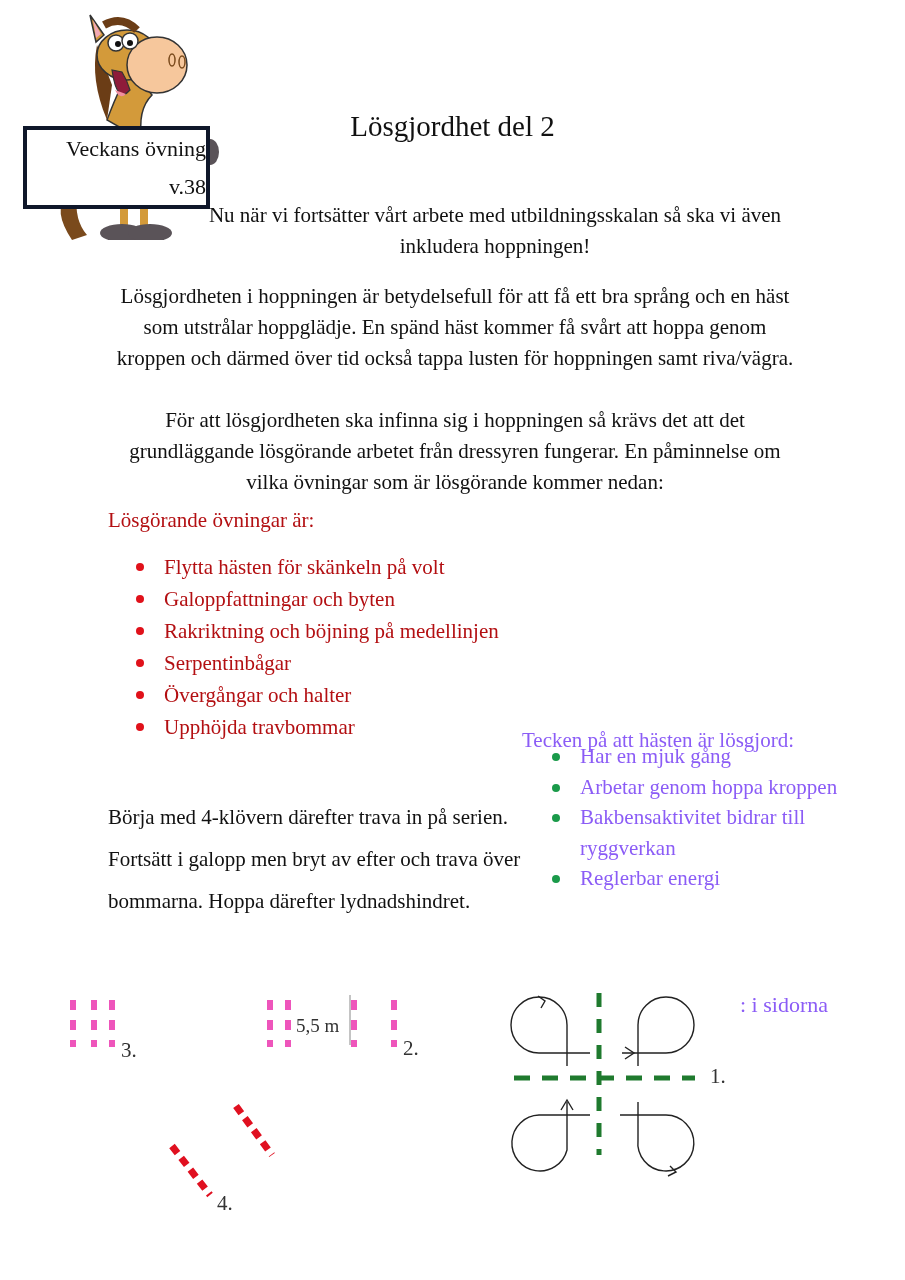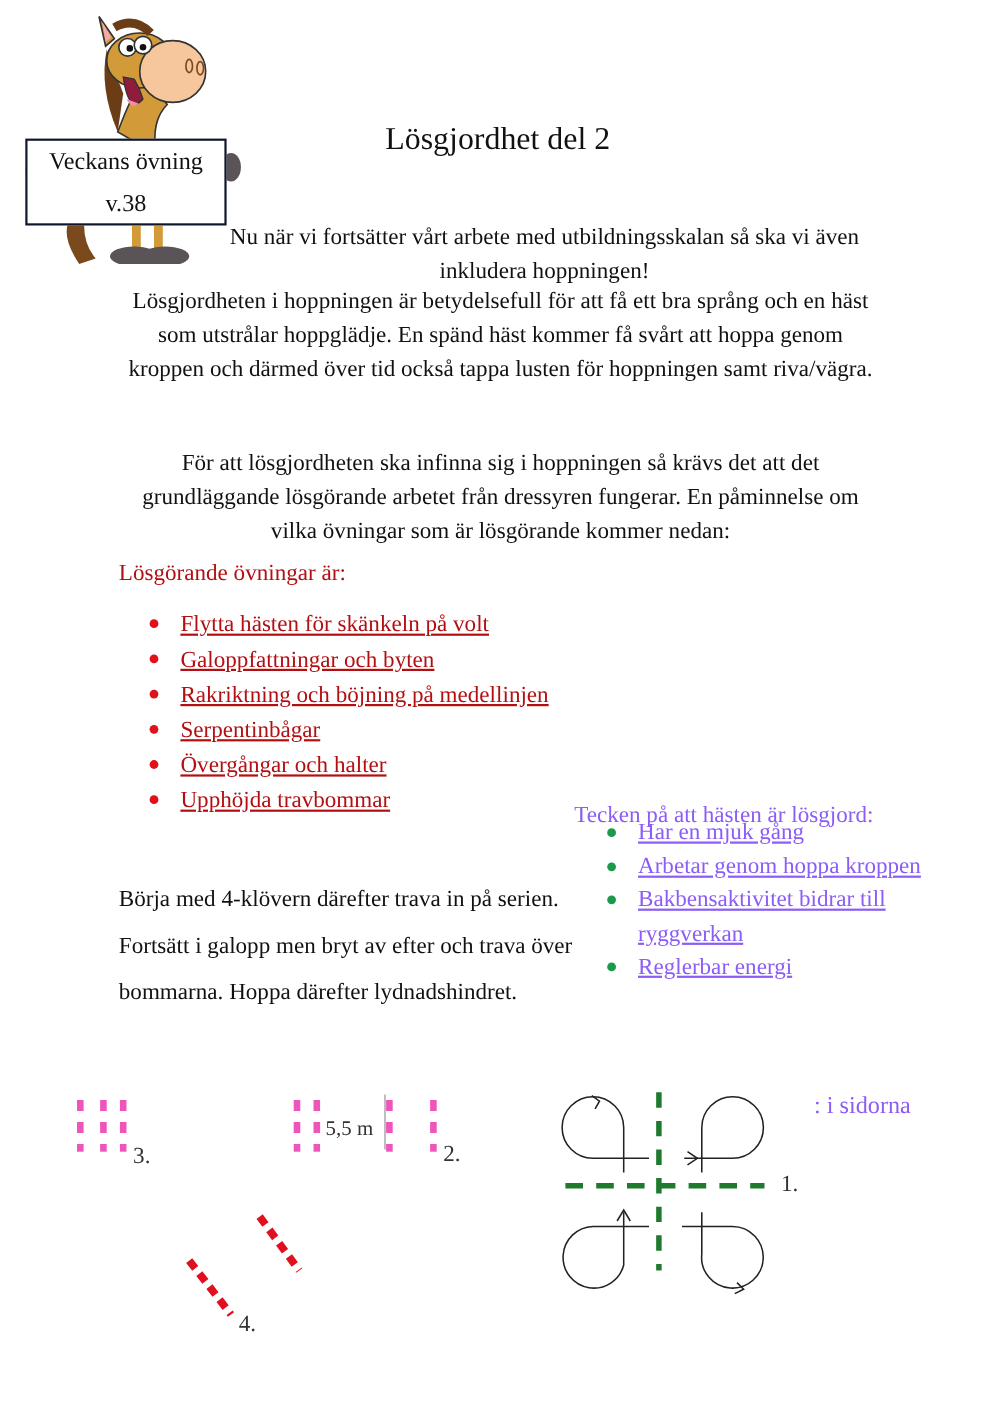--- a/index.html
+++ b/index.html
@@ -1,31 +1,31 @@
 <!DOCTYPE html>
 <html><head>
 <meta charset="utf-8">
 <style>
   html, body { margin:0; padding:0; background:#ffffff; }
   body { width:905px; height:1280px; position:relative; overflow:hidden;
          font-family:"Liberation Serif","DejaVu Serif",serif; color:#111; }
   .abs { position:absolute; }
   .horse { left:12px; top:10px; width:210px; height:230px; }
-  .sign { left:23px; top:126px; width:179px; height:75px; border:2px solid #0f172a; background:#fff;
-          text-align:center; font-size:22px; line-height:38px; }
+  .sign { left:23px; top:126px; width:179px; height:75px; border:4px solid #0f172a; background:#fff;
+          text-align:right; font-size:22px; line-height:38px; }
   .title { left:0; width:905px; top:110px; text-align:center; font-size:29px; }
   .p { font-size:21px; line-height:31px; text-align:center; }
   .intro { left:195px; top:200px; width:600px; }
-  .intro2 { left:110px; top:258px; width:690px; }
+  .intro2 { left:110px; top:281px; width:690px; }
   .intro3 { left:110px; top:405px; width:690px; }
   .red { color:#b30f12; }
   .green { color:#8b5cf6; }
   .h-red { left:108px; top:508px; font-size:21px; }
   ul.list { list-style:none; margin:0; padding:0; }
-  ul.list li { position:relative; padding-left:28px; font-size:21px;text-decoration:underline; }
+  ul.list li { position:relative; padding-left:28px; font-size:21px; }
   ul.list li::before { content:""; position:absolute; left:0; top:12px; width:8px; height:8px; border-radius:50%; }
   .red-list { left:136px; top:551px; }
   .red-list li { line-height:32px; }
   .red-list li::before { background:#e0111a; }
   .h-green { left:522px; top:728px; font-size:21px; }
   .green-list { left:552px; top:741px; width:300px; }
   .green-list li { line-height:30.5px; }
   .green-list li::before { background:#1a9a4a; top:11px; }
   .weekly { left:108px; top:796px; width:420px; font-size:21px; line-height:42px; }
   .diagram { left:0; top:980px; width:905px; height:300px; }

